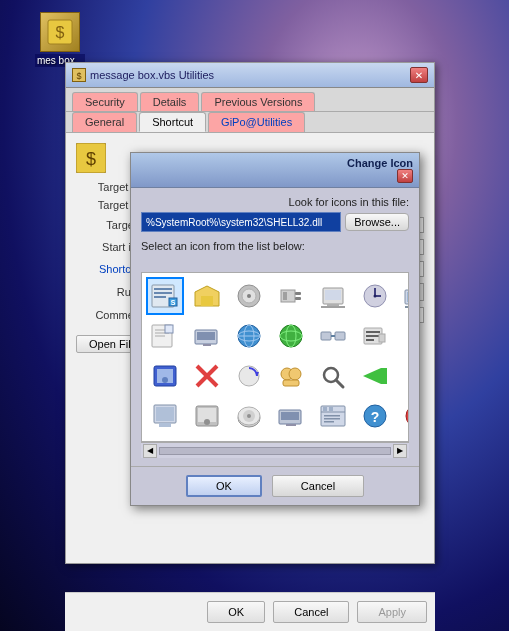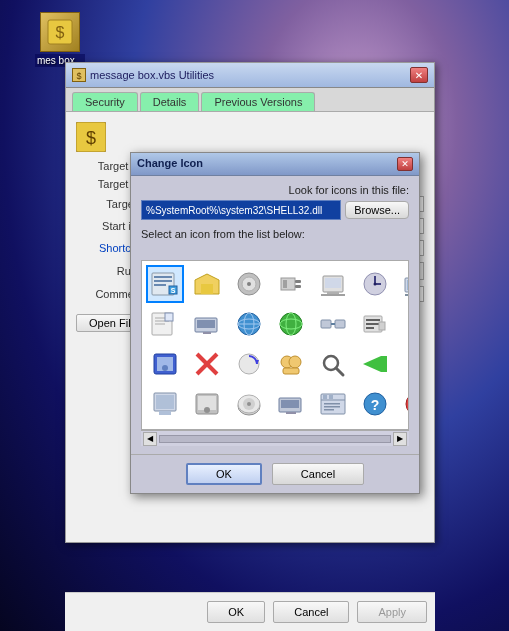--- a/index.html
+++ b/index.html
@@ -105,21 +105,21 @@
       display: flex;
       flex-wrap: wrap;
       background: #d8d8d8;
       border-bottom: 1px solid #aaa;
       padding-top: 4px;
       padding-left: 6px;
       gap: 2px;
     }
     .tab {
       padding: 3px 12px;
-      background: #86efac;
+      background: #fca5a5;
       border: 1px solid #aaa;
       border-bottom: none;
       font-size: 11px;
       color: #333;
       cursor: pointer;
       border-radius: 3px 3px 0 0;
     }
     .tab.active {
       background: #f0f0f0;
       font-weight: normal;
@@ -203,23 +203,24 @@
       width: 290px;
       background: #f0f0f0;
       border: 1px solid #888;
       box-shadow: 3px 3px 10px rgba(0,0,0,0.5);
       z-index: 10;
     }
     .ci-titlebar {
       background: linear-gradient(to bottom, #b0c8e8, #8098c8);
       padding: 4px 6px;
       display: flex;
-      align-items: flex-start;
+      align-items: flex-end;
       justify-content: space-between;
       border-bottom: 1px solid #7080a0;
+      flex-direction: column;
     }
     .ci-title-text {
       font-size: 11px;
       color: #102050;
       font-weight: bold;
     }
     .ci-close-btn {
       width: 16px;
       height: 14px;
       background: linear-gradient(to bottom, #f08080, #c04040);
@@ -380,20 +381,25 @@
       <span>message box.vbs Utilities</span>
     </div>
     <div class="close-btn">✕</div>
   </div>
 
   <div class="tabs-row">
     <div class="tab">Security</div>
     <div class="tab">Details</div>
     <div class="tab">Previous Versions</div>
   </div>
+  <div class="tabs-row" style="margin-top:0; border-top: none; padding-top:0;">
+    <div class="tab">General</div>
+    <div class="tab active">Shortcut</div>
+    <div class="tab highlight">GiPo@Utilities</div>
+  </div>
 
   <div class="dialog-body">
     <div style="display:flex; align-items:center; margin-bottom:8px;">
       <svg width="30" height="30" style="margin-right:8px;">
         <rect width="30" height="30" fill="#e8c840" stroke="#a08020" stroke-width="1" rx="2"></rect>
         <text x="15" y="22" text-anchor="middle" font-size="18" fill="#604000">$</text>
       </svg>
     </div>
 
     <div class="field-row">

